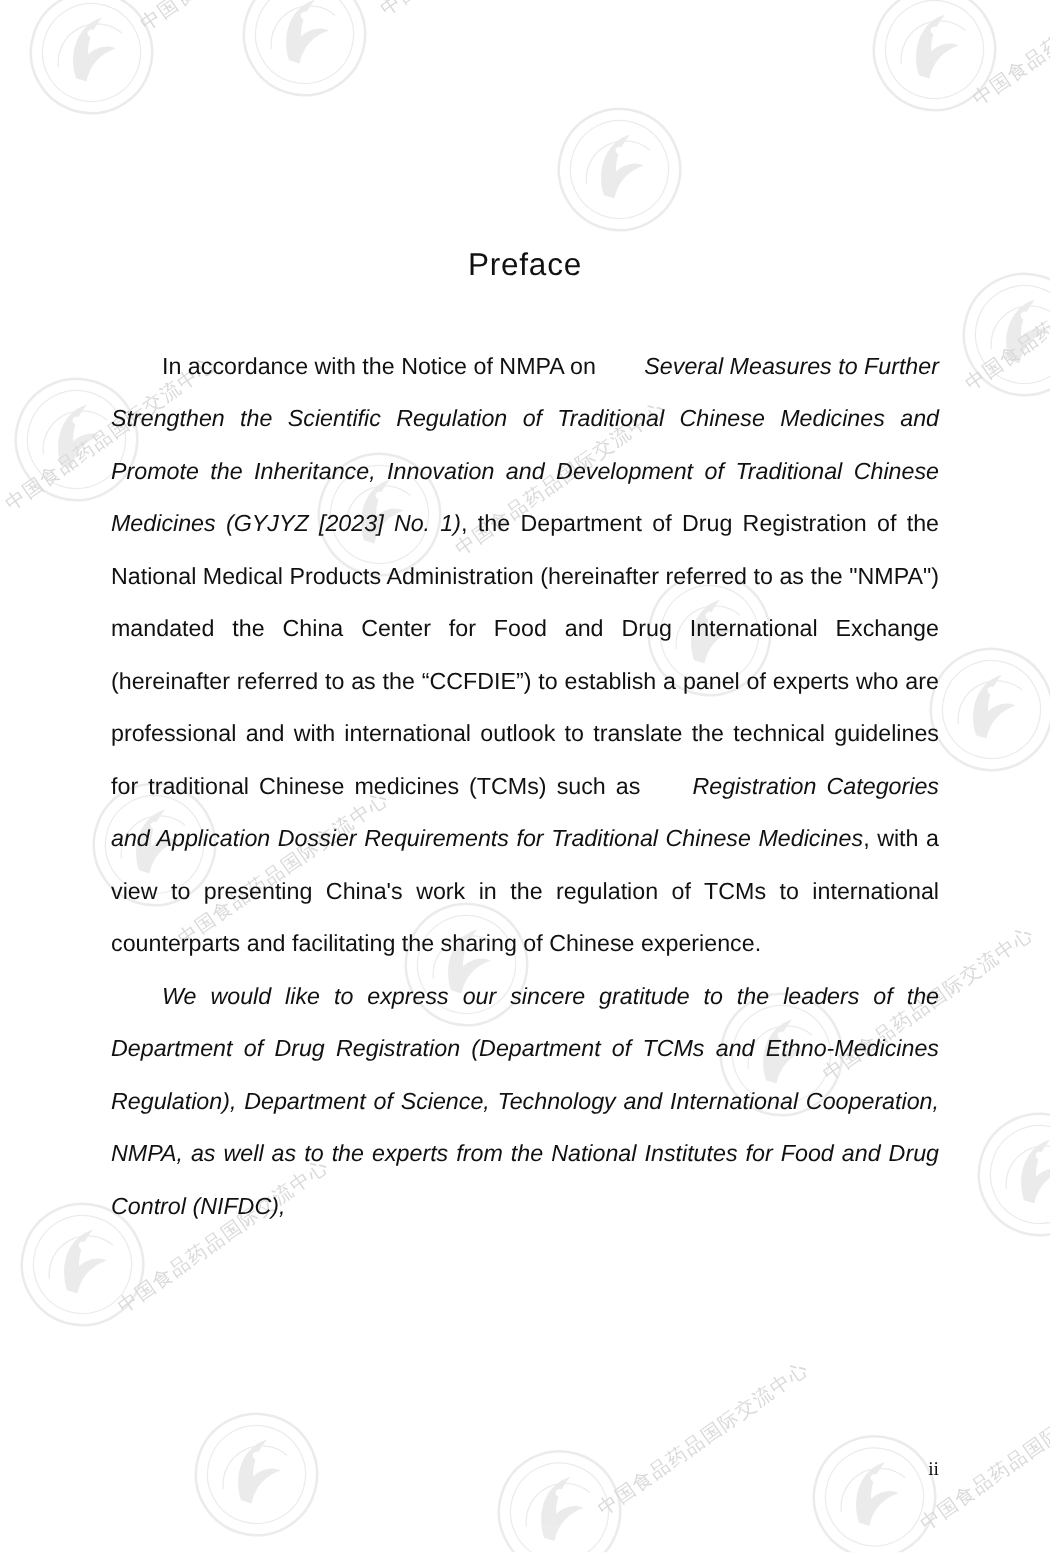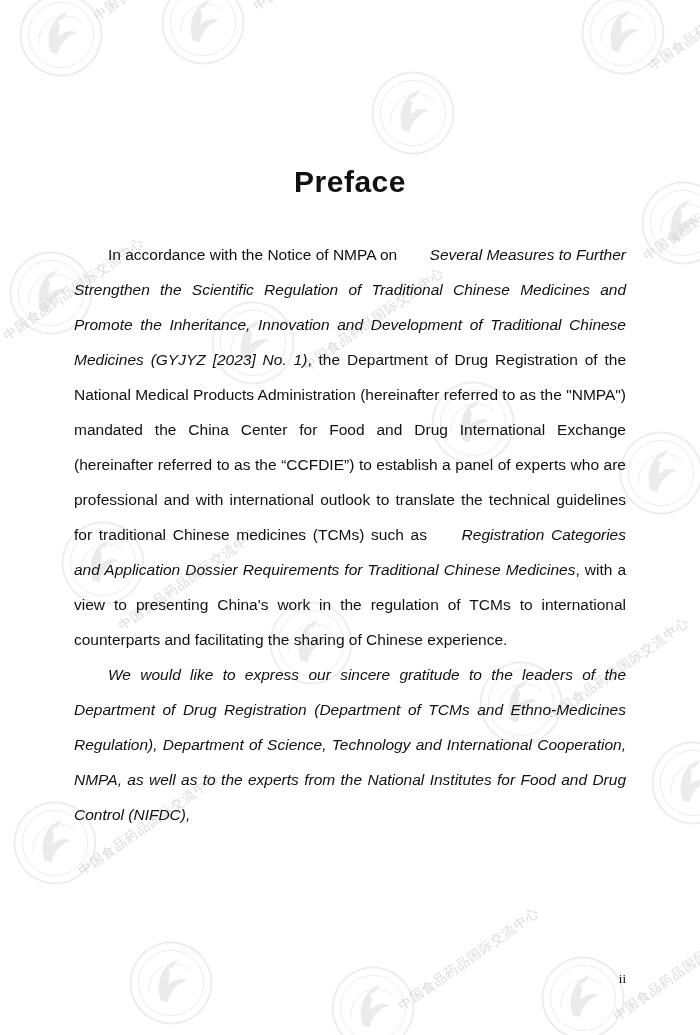--- a/index.html
+++ b/index.html
@@ -46,22 +46,22 @@
   
   .content {
     position: relative;
     z-index: 1;
     padding: 0 74px;
   }
   .doc-title {
     margin: 0;
     padding-top: 165px;
     text-align: center;
-    font-size: 30px;
-    font-weight: bold;
+    font-size: 21px;
+    font-weight: normal;
     letter-spacing: 0.5px;
     color: #111111;
   }
   .body-text {
     margin: 0;
     font-size: 15.5px;
     line-height: 35px;
     text-align: justify;
     text-justify: inter-word;
     color: #111111;

